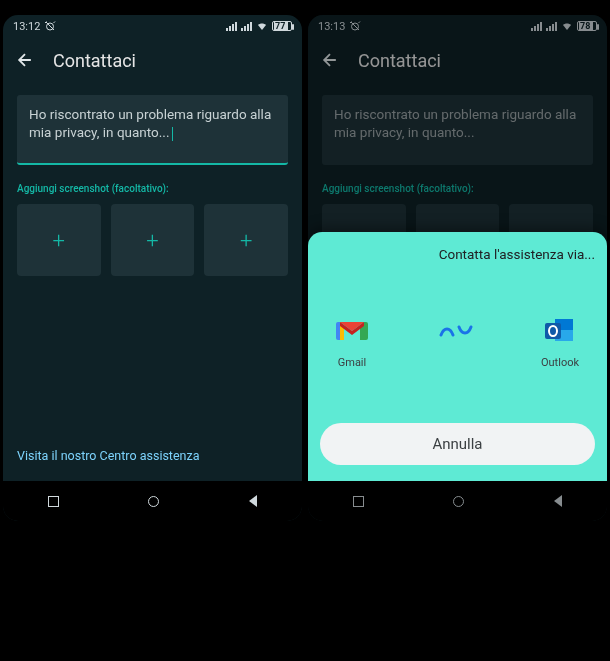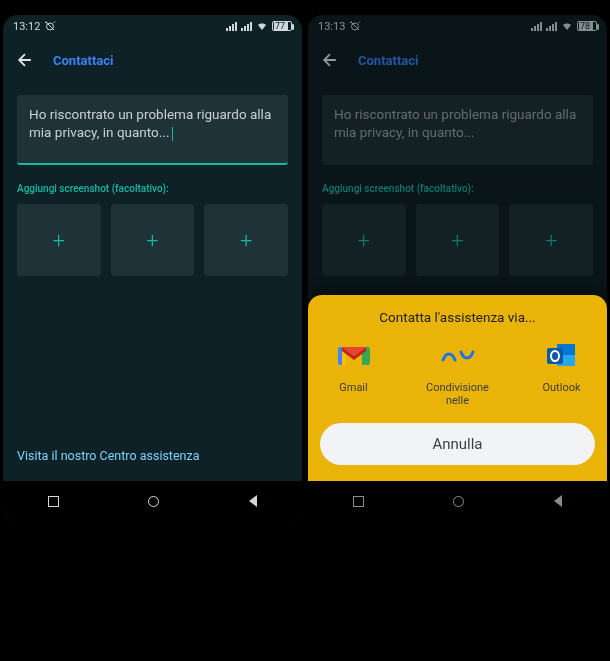--- a/index.html
+++ b/index.html
@@ -8,41 +8,41 @@
     .phone { width: 305px; height: 512px; background: #0e2126; display: flex; flex-direction: column; border: 3px solid #000; border-radius: 18px; position: relative; overflow: hidden; margin-top: 12px; }
     .statusbar { height: 22px; display: flex; justify-content: space-between; align-items: center; padding: 0 10px; color: #cfd8dc; font-size: 11px; }
     .status-left { display: flex; align-items: center; gap: 4px; }
     .status-right { display: flex; align-items: center; gap: 4px; }
     .sig { display:inline-flex; gap:1px; align-items:flex-end;}
     .sig span{ width:2px; background:#cfd8dc;}
     .sig span:nth-child(1){height:3px}.sig span:nth-child(2){height:5px}.sig span:nth-child(3){height:7px}.sig span:nth-child(4){height:9px}
     .batt { border:1px solid #cfd8dc; border-radius:2px; width:20px; height:10px; position:relative; display:flex; align-items:center;}
     .batt::after{content:'';position:absolute;right:-3px;top:2px;width:2px;height:6px;background:#cfd8dc;border-radius:1px;}
     .batt-fill{height:8px;background:#cfd8dc;margin-left:1px;}
-    .batt-txt{font-size:9px;position:absolute;left:2px;color:#0e2126;font-weight:400;}
+    .batt-txt{font-size:9px;position:absolute;left:2px;color:#0e2126;font-weight:700;}
     .appbar { height: 46px; display: flex; align-items: center; padding: 0 12px; gap: 18px; }
     .back-arrow { color: #e0e6e8; }
-    .appbar-title { color: #3b82f6; font-size: 13px; font-weight: 700; }
+    .appbar-title { color: #e5e5e5; font-size: 18px; font-weight: 400; }
     .content { flex: 1; padding: 12px 14px 0 14px; display: flex; flex-direction: column; position: relative; }
     .msgbox { background: #1e3238; border-radius: 3px; padding: 10px 4px 18px 12px; min-height: 70px; color: #c8d2d4; font-size: 13.5px; line-height: 1.35; }
     .msgbox.active { border-bottom: 2px solid #14b8a6; }
     .cursor { display:inline-block; width:1px; height:14px; background:#14b8a6; vertical-align:middle; margin-left:3px;}
     .subtle { color:#9aa3a6; }
     .section-label { color: #14b8a6; font-size: 10px; margin: 18px 0 10px 0; font-weight:500; }
     .thumbs { display: flex; gap: 10px; }
     .thumb { flex: 1; aspect-ratio: 1/1; max-height:72px; background: #1e3238; border-radius: 4px; display: flex; align-items: center; justify-content: center; }
     .plus { color: #14b8a6; font-size: 22px; font-weight: 300; }
     .bottombar { height: 52px; display: flex; align-items: center; justify-content: space-between; padding: 0 14px; }
     .help-link { color: #7dd3fc; font-size: 12.5px; }
     .next-btn { background: #14b8a6; color: #052e2b; font-weight: 700; font-size: 12.5px; padding: 10px 18px; border-radius: 3px; letter-spacing: 0.5px;}
     .navbar { height: 40px; background:#000; display:flex; align-items:center; justify-content:space-around; color:#cfd8dc; }
     .nav-tri { width:0;height:0;border-top:6px solid transparent;border-bottom:6px solid transparent;border-right:8px solid #cfd8dc;}
     .nav-circle{width:11px;height:11px;border:1.6px solid #cfd8dc;border-radius:50%;}
     .nav-square{width:11px;height:11px;border:1.6px solid #cfd8dc;}
-    .sheet { position:absolute; bottom:0; left:0; right:0; background:#eab308; border-top-left-radius:14px; border-top-right-radius:14px; padding: 14px 12px 16px 12px; box-shadow:0 -4px 14px rgba(0,0,0,.4); display:flex; flex-direction:column; align-items:center; }
+    .sheet { position:absolute; bottom:0; left:0; right:0; background:#5eead4; border-top-left-radius:14px; border-top-right-radius:14px; padding: 14px 12px 16px 12px; box-shadow:0 -4px 14px rgba(0,0,0,.4); display:flex; flex-direction:column; align-items:flex-end;gap:38px; }
     .sheet-title { color:#202124; font-size:13.5px; margin-bottom:12px; }
     .sheet-apps { display:flex; gap:34px; margin-bottom:16px; }
     .app { display:flex; flex-direction:column; align-items:center; gap:6px; font-size:11px; color:#3c4043; width:70px; text-align:center;}
     .app-icon { width:38px; height:38px; border-radius:8px; display:flex; align-items:center; justify-content:center;}
     .cancel-btn { width: 100%; background:#f1f3f4; color:#3c4043; font-size:15px; padding:12px 0; border-radius:22px; text-align:center; }
     .dim { position:absolute; inset:0; background:rgba(0,0,0,.35);}
     .phone-inner{position:relative; flex:1; display:flex; flex-direction:column;}
   </style>
 </head>
 <body>
@@ -198,21 +198,20 @@
                 </svg>
             </div>
             <span>Gmail</span>
           </div>
           <div class="app">
             <div class="app-icon">
               <svg width="34" height="20" viewBox="0 0 34 20" fill="none" stroke="#1a73e8" stroke-width="3" stroke-linecap="round">
                   <path d="M2 14c3-8 9-8 12 0m6-8c3 8 9 8 12 0"></path>
                 </svg>
             </div>
-            <span>Condivisione nelle</span>
           </div>
           <div class="app">
             <div class="app-icon">
               <svg width="30" height="28" viewBox="0 0 30 28">
                   <rect x="10" y="2" width="18" height="22" fill="#28a8ea"></rect>
                   <rect x="10" y="2" width="18" height="11" fill="#0078d4"></rect>
                   <rect x="0" y="6" width="16" height="16" rx="2" fill="#0f5aa8"></rect>
                   <ellipse cx="8" cy="14" rx="4" ry="5" fill="none" stroke="#fff" stroke-width="2"></ellipse>
                 </svg>
             </div>

